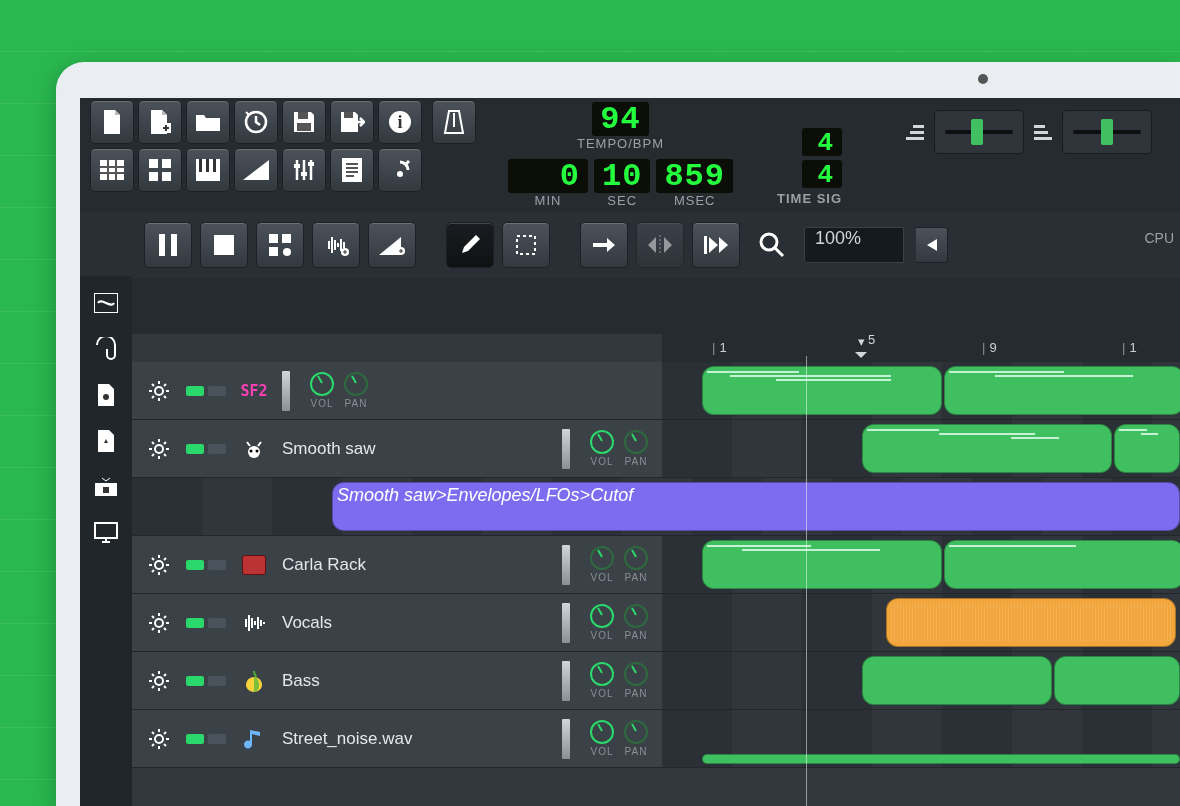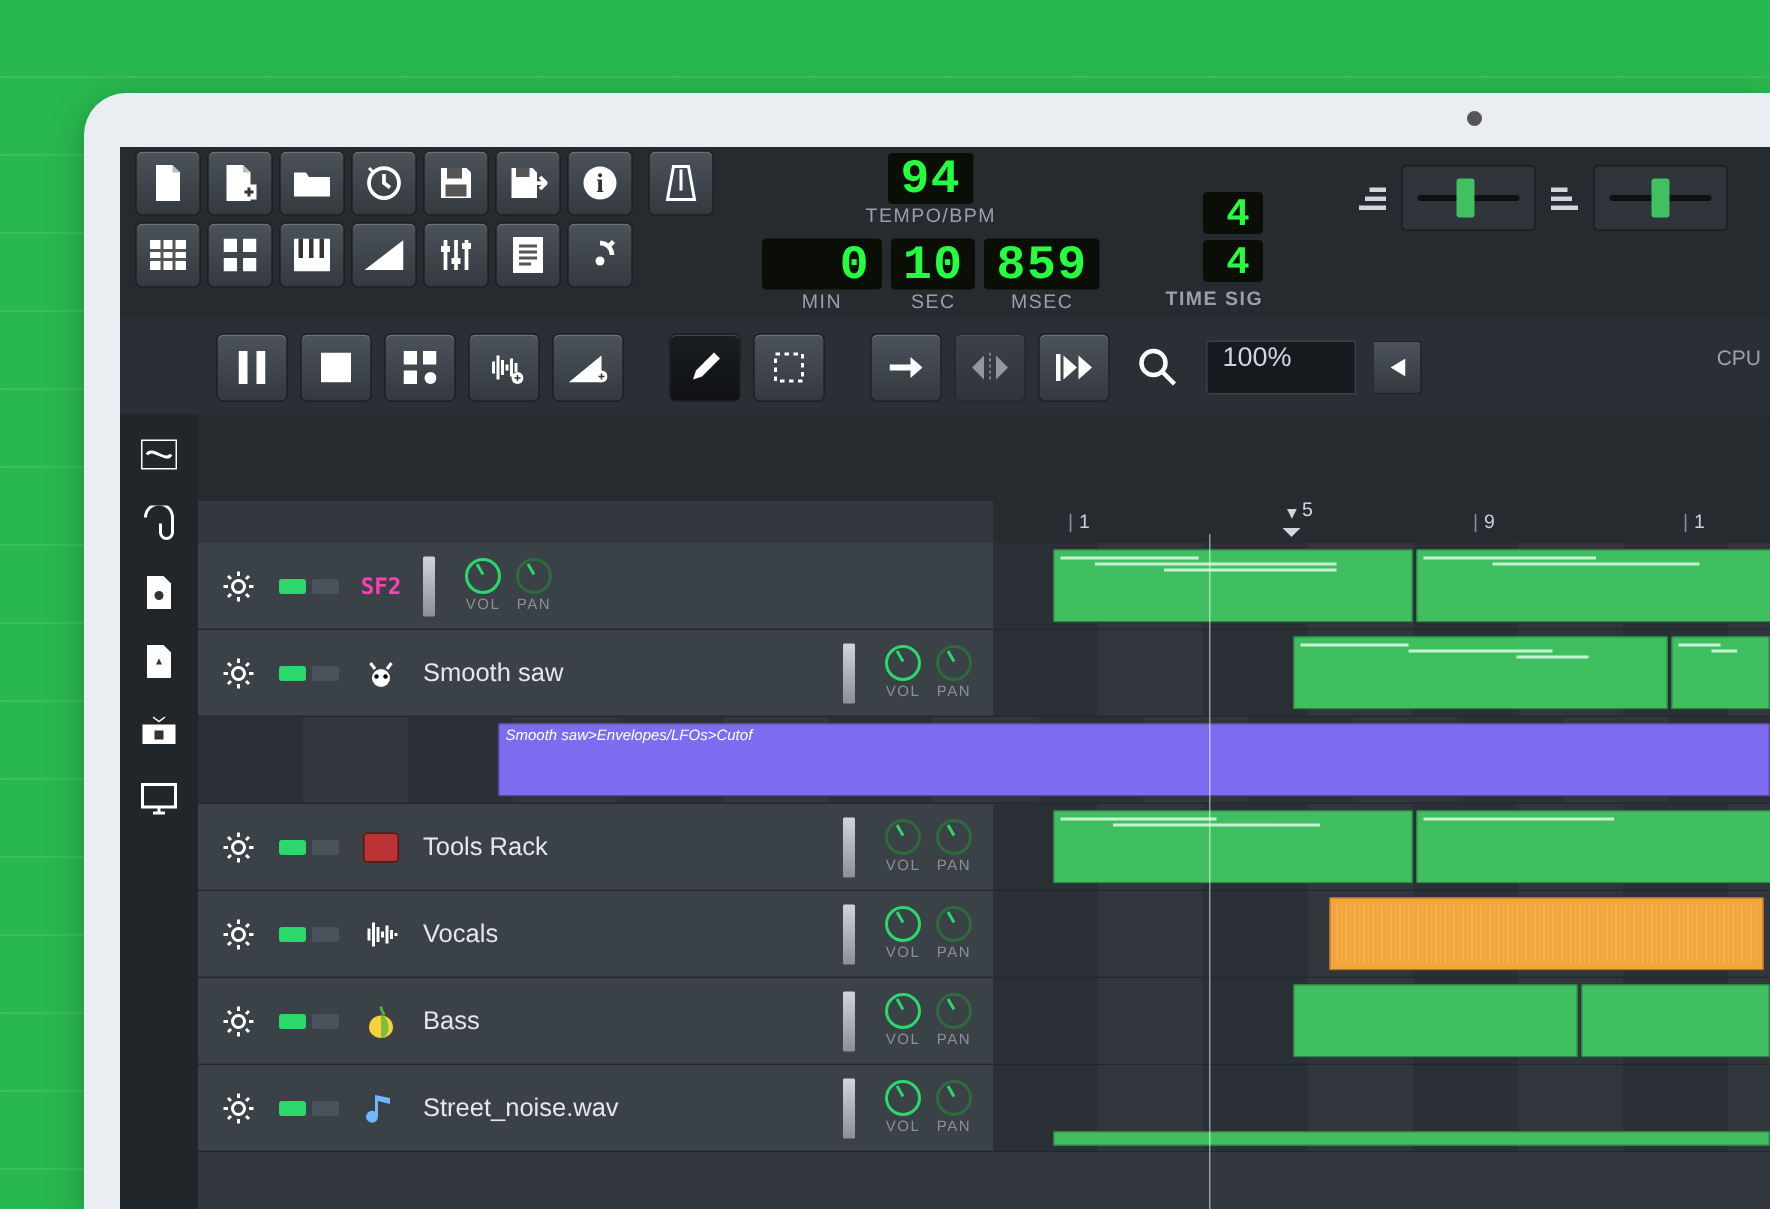--- a/index.html
+++ b/index.html
@@ -258,23 +258,23 @@
   .knob.dim .k{border-color:#2e6a3e;}
   .knob .k::after{content:'';position:absolute;left:50%;top:1px;width:2px;height:8px;background:#2bd86c;transform-origin:bottom;transform:translateX(-50%) rotate(-30deg);}
   .track-lane{
     flex:1; position:relative;
     background:repeating-linear-gradient(90deg,#2b3036 0 70px,#30363c 70px 140px);
   }
   .clip{
     position:absolute; top:4px; bottom:4px;
     background:#3fbf60;
     border:1px solid rgba(0,0,0,0.3);
-    border-radius:1px;
+    border-radius:12px;
     overflow:hidden;
-    font-size:10px;font-style:italic;color:#fff;
+    font-size:18px;font-style:italic;color:#fff;
     padding:2px 4px;
   }
   .clip .notes{position:absolute;inset:4px;display:flex;flex-direction:column;gap:2px;opacity:0.8;}
   .clip .notes span{height:2px;background:#e8fff0;}
   .clip.purple{background:#7e6cf0;}
   .clip.orange{background:#f2a53a;}
   .clip.orange .wave{
     position:absolute;inset:4px;
     background:repeating-linear-gradient(90deg,#fff2 0 1px,transparent 1px 3px);
   }
@@ -692,21 +692,21 @@
                 </g>
               </svg>
             </div>
           <div class="mute-solo">
               <div class="msbtn on"></div>
               <div class="msbtn off"></div>
             </div>
           <div class="trk-icon">
               <div style="width:24px;height:20px;background:#b33;border-radius:3px;border:1px solid #611;"></div>
             </div>
-          <div class="trk-name">Tools Rack</div>
+          <div class="trk-name">Carla Rack</div>
           <div class="level-bar"></div>
           <div class="vol-pan">
             <div class="knob dim">
                 <div class="k"></div>
                 <span>VOL</span>
               </div>
             <div class="knob dim">
                 <div class="k"></div>
                 <span>PAN</span>
               </div>

